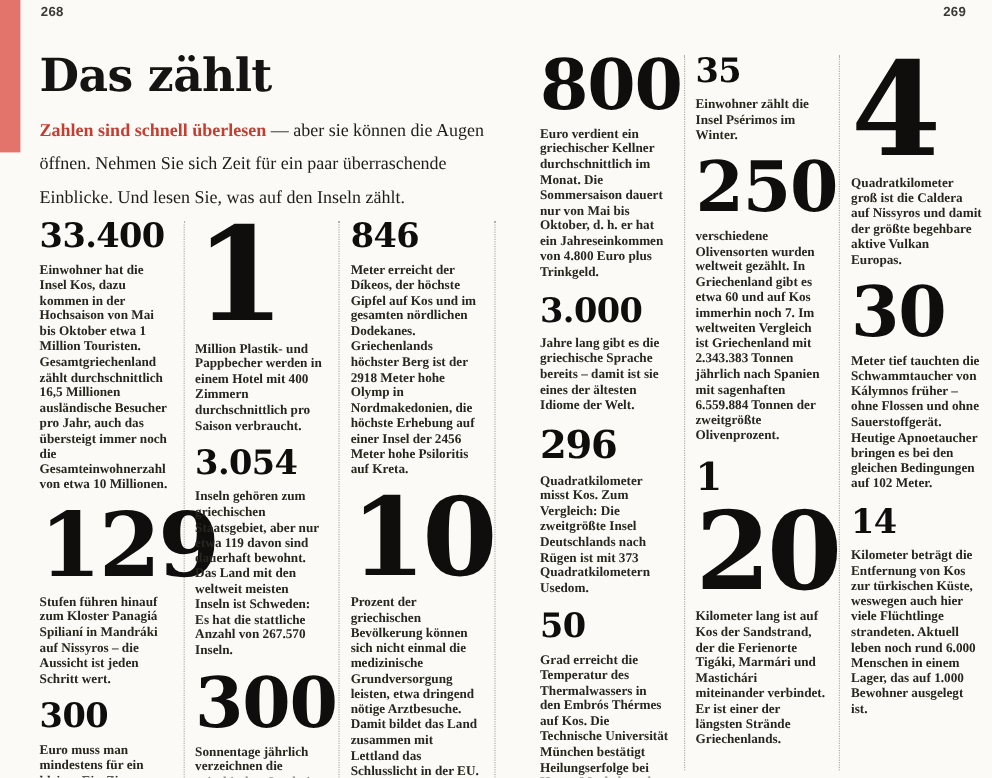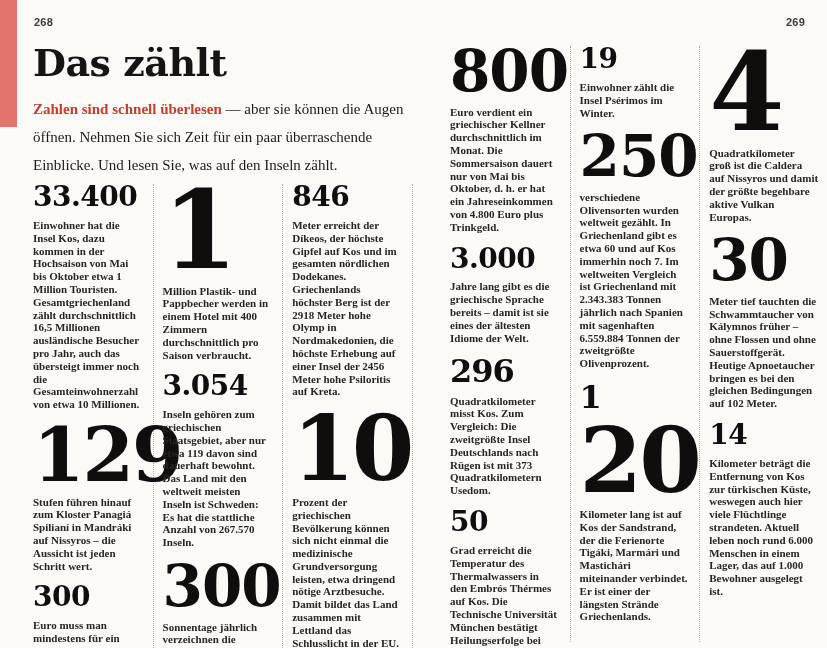--- a/index.html
+++ b/index.html
@@ -17,21 +17,21 @@
     background:var(--paper);
     font-family:"Liberation Serif", serif;
     color:var(--ink);
     overflow:hidden;
   }
   .accent-bar{
     position:absolute;left:0;top:0;width:17px;height:127px;
     background:var(--bar);
   }
   .page-num{
-    position:absolute;top:16px;
+    position:absolute;top:4px;
     font-family:"Liberation Sans", sans-serif;
     font-weight:700;font-size:11px;color:#3c3a37;letter-spacing:.2px;
   }
   .page-num.left{left:34px;}
   .page-num.right{right:22px;}
   .title{
     position:absolute;left:33px;top:40px;
     font-size:38px;font-weight:700;letter-spacing:-.5px;color:#161412;
     font-family:"DejaVu Serif","Liberation Serif",serif;
   }
@@ -136,21 +136,21 @@
         <div class="num num-m">296</div>
         <p class="desc">Quadratkilometer misst Kos. Zum Vergleich: Die zweitgrößte Insel Deutschlands nach Rügen ist mit 373 Quadratkilometern Usedom.</p>
       </div>
       <div class="item">
         <div class="num num-s">50</div>
         <p class="desc">Grad erreicht die Temperatur des Thermalwassers in den Embrós Thérmes auf Kos. Die Technische Universität München bestätigt Heilungserfolge bei Haut-, Muskel- und Atemwegserkrankungen.</p>
       </div>
     </div>
   <div class="col">
       <div class="item">
-        <div class="num num-s">19</div>
+        <div class="num num-s">35</div>
         <p class="desc">Einwohner zählt die Insel Psérimos im Winter.</p>
       </div>
       <div class="item">
         <div class="num num-l">250</div>
         <p class="desc">verschiedene Olivensorten wurden weltweit gezählt. In Griechenland gibt es etwa 60 und auf Kos immerhin noch 7. Im weltweiten Vergleich ist Griechenland mit 2.343.383 Tonnen jährlich nach Spanien mit sagenhaften 6.559.884 Tonnen der zweitgrößte Olivenprozent.</p>
       </div>
       <div class="item">
         <div class="num num-m">1</div>
       </div>
       <div class="item">

